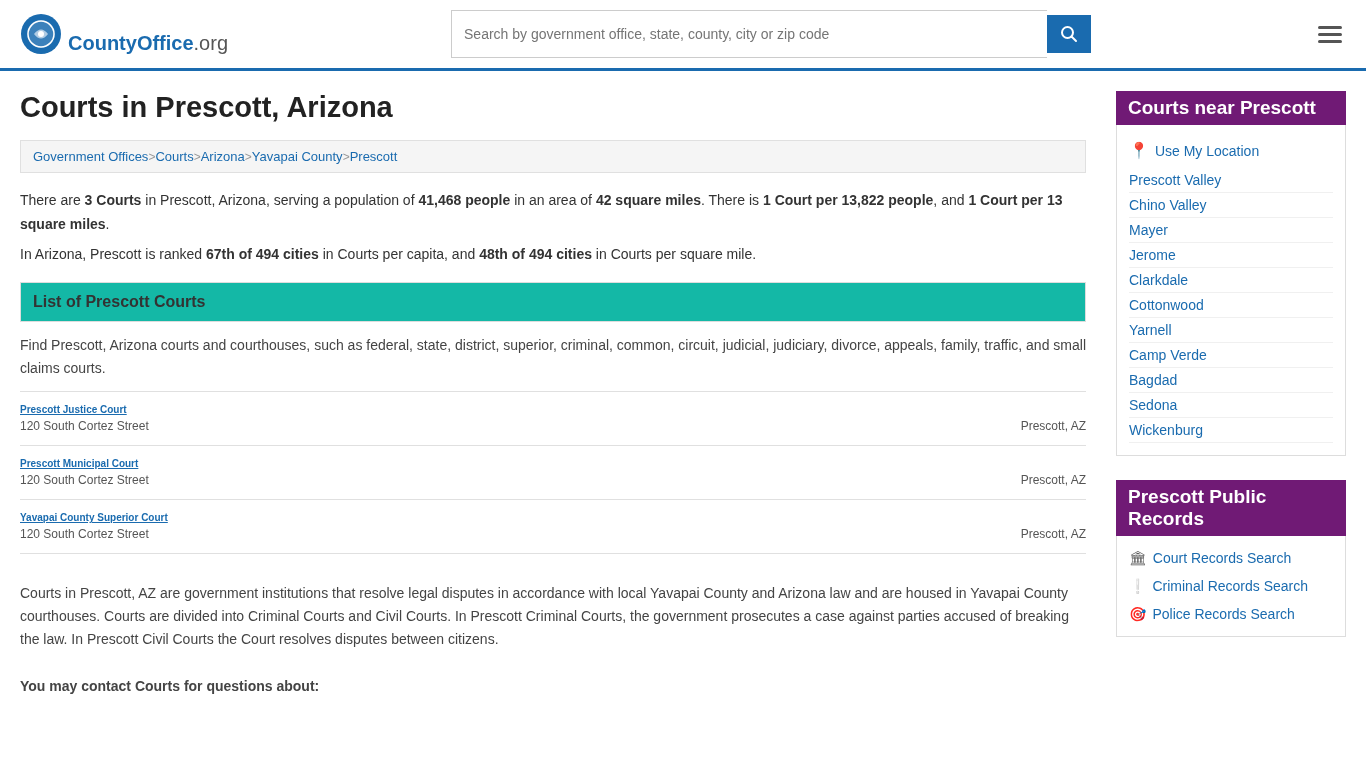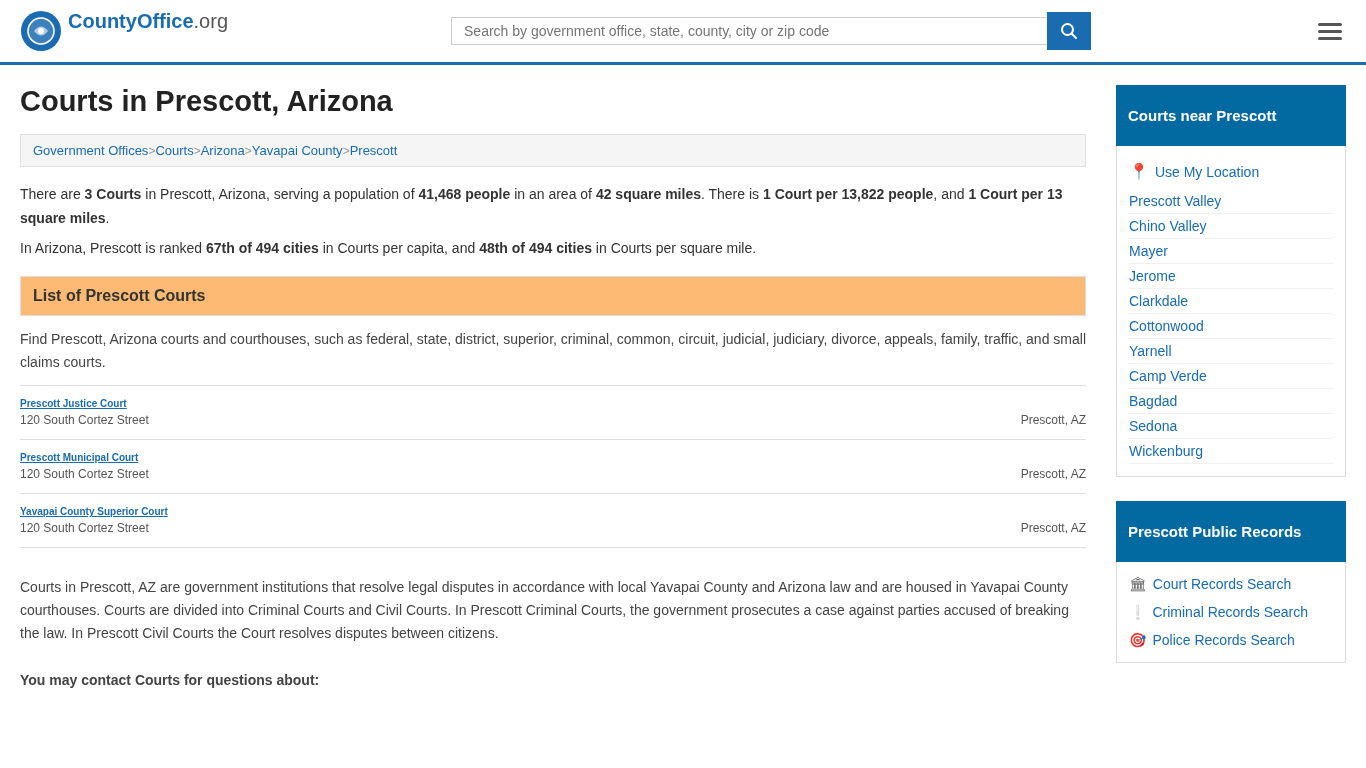--- a/index.html
+++ b/index.html
@@ -9,21 +9,21 @@
     #header {
       background: #fff;
       border-bottom: 3px solid #1a6baf;
       padding: 10px 20px;
       display: flex;
       align-items: center;
       justify-content: space-between;
     }
     #logo-area {
       display: flex;
-      align-items: flex-start;
+      align-items: flex-end;
       gap: 6px;
     }
     #logo-icon {
       width: 42px;
       height: 42px;
     }
     #logo-text {
       font-size: 20px;
       font-weight: bold;
       color: #1a6baf;
@@ -39,21 +39,21 @@
       max-width: 640px;
       margin: 0 30px;
     }
     #search-input {
       flex: 1;
       padding: 8px 12px;
       border: 1px solid #ccc;
       border-right: none;
       font-size: 14px;
       outline: none;
-      height: 28px;
+      height: 48px;
     }
     #search-button {
       background: #1a6baf;
       border: 1px solid #1a6baf;
       color: #fff;
       padding: 8px 12px;
       cursor: pointer;
       height: 38px;
       display: flex;
       align-items: center;
@@ -123,21 +123,21 @@
     
     #stats-section {
       margin-bottom: 16px;
       line-height: 1.7;
       font-size: 14px;
     }
     #stats-section b { font-weight: bold; }
 
     
     .section-header {
-      background: #fdba74;
+      background: #14b8a6;
       border: 1px solid #ddd;
       padding: 10px 12px;
       font-size: 16px;
       font-weight: bold;
       color: #333;
       margin-bottom: 0;
     }
 
     
     .description-text {
@@ -180,25 +180,25 @@
       padding: 12px 0;
       line-height: 1.65;
     }
     .about-text b { font-weight: bold; }
 
     
     .sidebar-section {
       margin-bottom: 24px;
     }
     .sidebar-title {
-      background: #0369a1;
+      background: #701a75;
       color: #fff;
-      font-size: 15px;
-      font-weight: bold;
-      padding: 22px 12px;
+      font-size: 19px;
+      font-weight: bold;
+      padding: 6px 12px;
       margin-bottom: 0;
     }
     .sidebar-section-inner {
       border: 1px solid #ddd;
       border-top: none;
       padding: 8px 12px;
     }
     .sidebar-link {
       display: flex;
       align-items: center;

